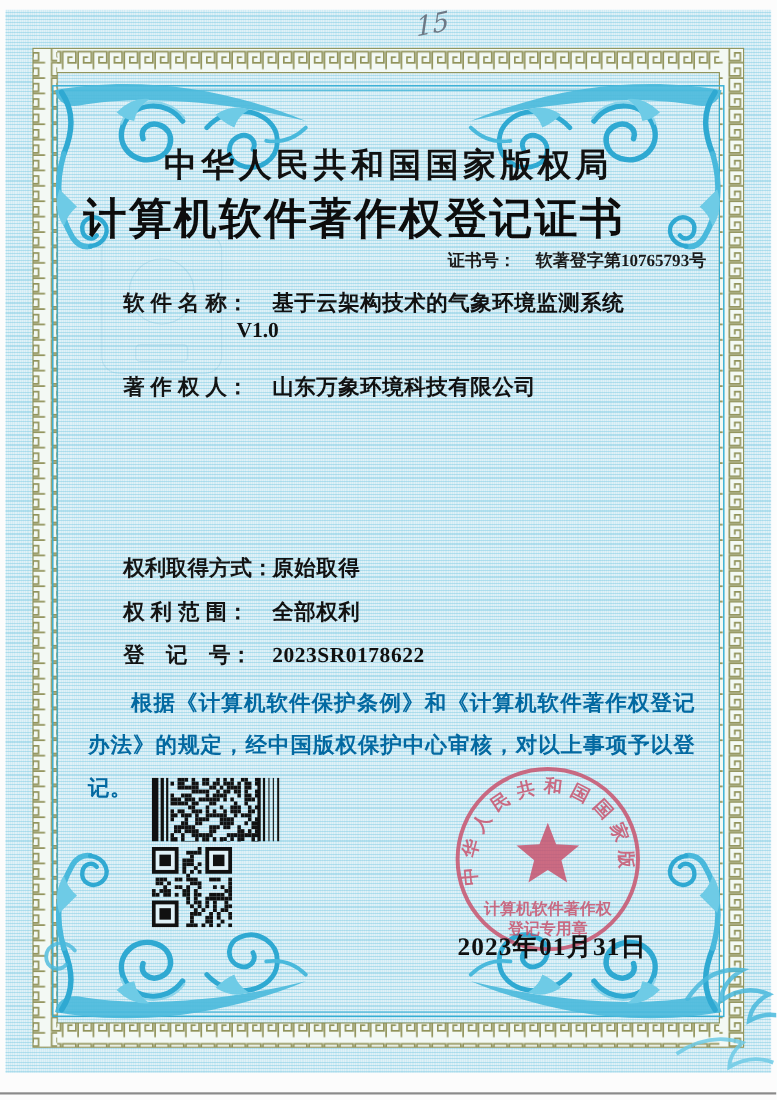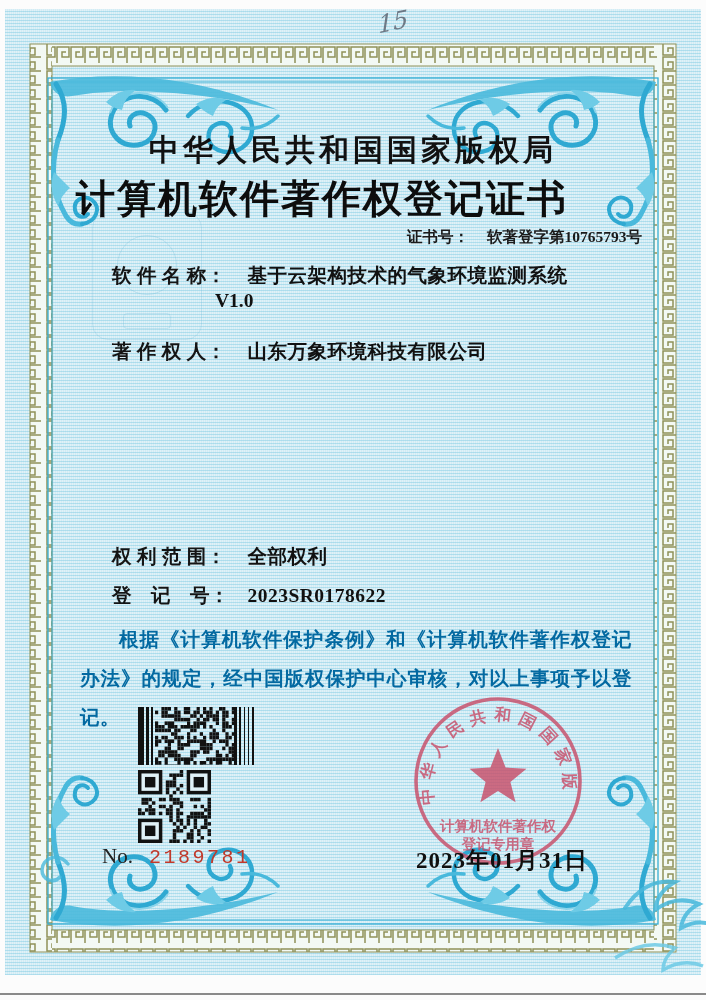--- a/index.html
+++ b/index.html
@@ -125,20 +125,24 @@
   </div>
   <div class="val-line2" style="top:290px">V1.0</div>
 
   <div class="row" style="top:338px">
     <span class="lbl">著 作 权 人：</span>
     <span class="val">山东万象环境科技有限公司</span>
   </div>
 
 
 
+  <div class="row" style="top:503px">
+    <span class="lbl">权利取得方式：</span>
+    <span class="val">原始取得</span>
+  </div>
 
   <div class="row" style="top:543px">
     <span class="lbl">权 利 范 围：</span>
     <span class="val">全部权利</span>
   </div>
 
   <div class="row" style="top:582px">
     <span class="lbl">登　记　号：</span>
     <span class="val">2023SR0178622</span>
   </div>
@@ -521,19 +525,16 @@
       <circle cx="100" cy="95" r="82" fill="none" stroke="#c84a66" stroke-width="3.6"></circle>
       <polygon points="100,62 107.6,81.5 128.5,82.7 112.4,96 117.6,116.3 100,105 82.4,116.3 87.6,96 71.5,82.7 92.4,81.5" fill="#c84a66"></polygon>
       <text font-size="16.5" font-weight="bold" fill="#c84a66" letter-spacing="7" font-family="Liberation Serif,serif">
         <textPath href="#sealArcPath" startOffset="2">中华人民共和国国家版权局</textPath>
       </text>
       <text x="100" y="145" text-anchor="middle" font-size="14.5" font-weight="bold" fill="#c84a66" font-family="Liberation Serif,serif">计算机软件著作权</text>
       <text x="100" y="163" text-anchor="middle" font-size="14.5" font-weight="bold" fill="#c84a66" font-family="Liberation Serif,serif">登记专用章</text>
     </g>
   </svg>
 
-  <div class="serial">
-    <span>No.</span><span class="no-num">2189781</span>
-  </div>
   <div class="issue-date">2023年01月31日</div>
 
   <div class="scan-line"></div>
 </div>
 
 </body></html>

